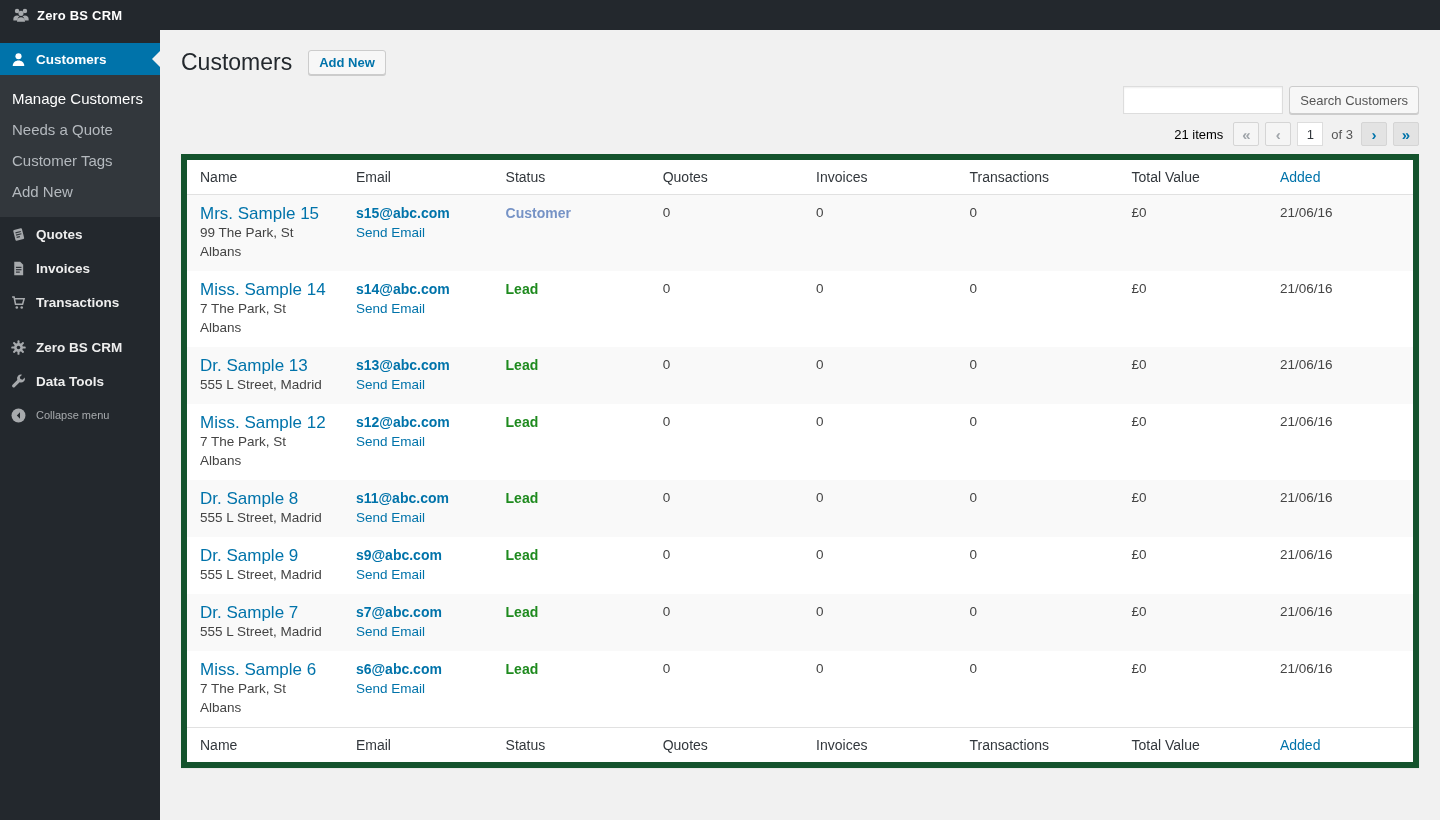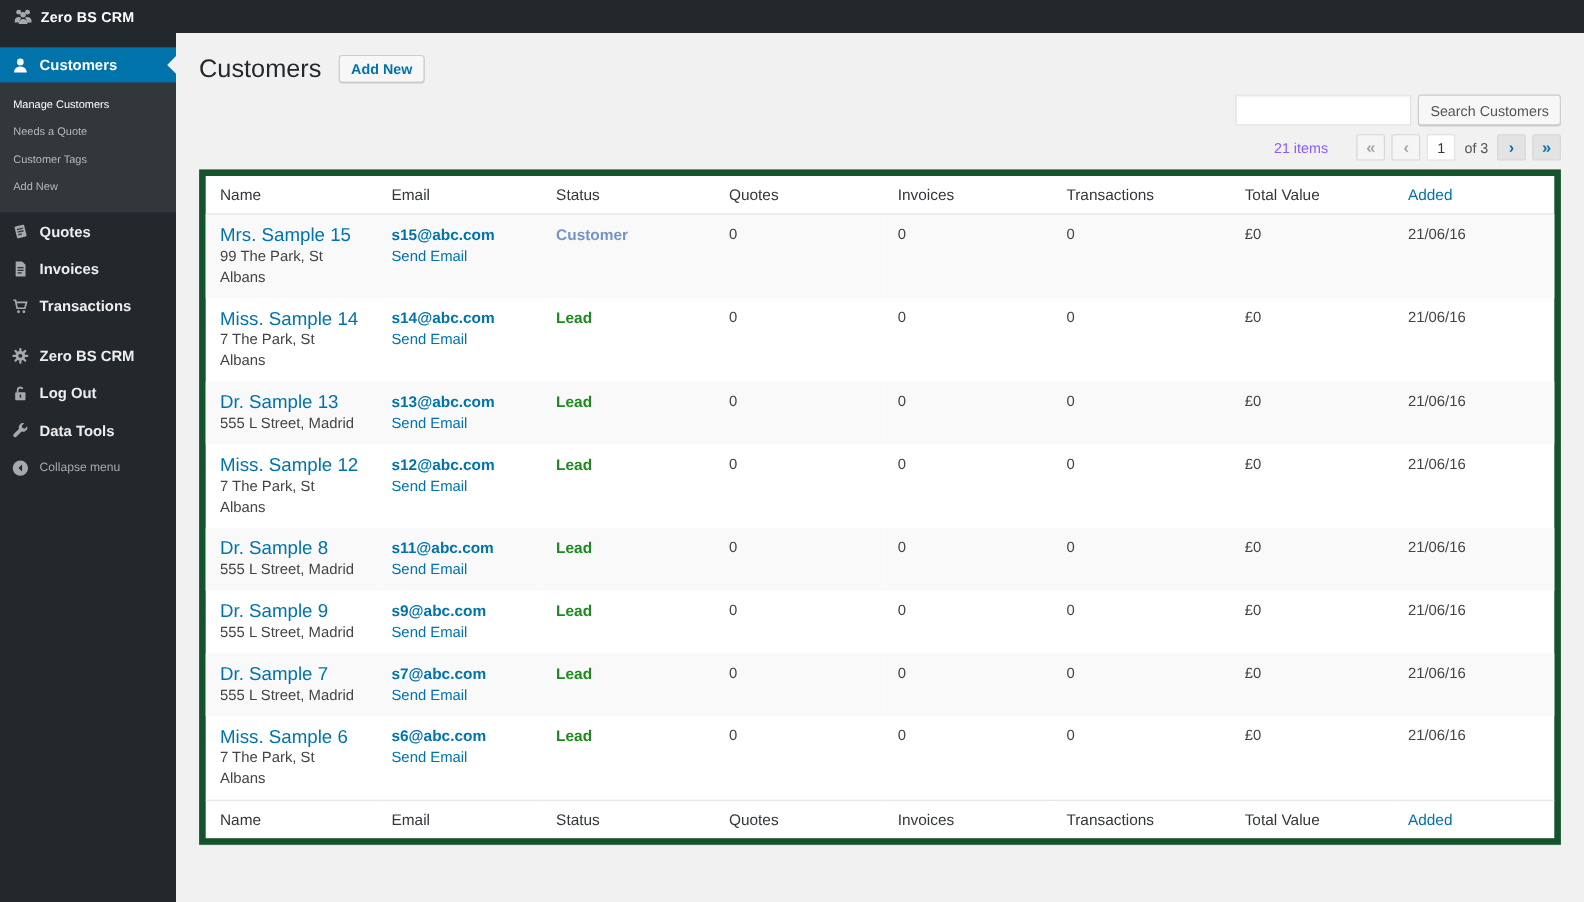--- a/index.html
+++ b/index.html
@@ -25,21 +25,21 @@
   
   .sidebar{position:fixed;top:30px;left:0;bottom:0;width:160px;background:var(--sidebar);z-index:40}
   .menu-current{position:relative;display:flex;align-items:center;height:32px;margin-top:13px;
     background:var(--accent);color:#fff}
   .menu-current::after{content:"";position:absolute;right:0;top:50%;margin-top:-8px;
     border:8px solid transparent;border-right:8px solid var(--contentbg);border-left:none}
   .menu-ic{width:36px;display:flex;justify-content:center;align-items:center;color:#a7aaad;flex:none}
   .menu-current .menu-ic{color:#fff}
   .menu-label{font-size:13.5px;font-weight:bold}
   .submenu{background:var(--submenu);padding:8px 0 10px}
-  .submenu a{display:block;padding:7px 12px;font-size:10px;color:#b4b9be}
+  .submenu a{display:block;padding:7px 12px;font-size:15px;color:#b4b9be}
   .submenu a.current-sub{color:#fff}
   .menu-item{display:flex;align-items:center;height:34px;color:#eee;cursor:pointer}
   .menu-item .menu-label{color:#eee}
   .menu-gap{height:11px}
   .menu-item.collapse .menu-label{color:#a7aaad;font-weight:normal;font-size:11px}
 
   
   .content{margin-left:160px;margin-top:30px;height:790px;background:var(--contentbg);
     padding:0 21px;position:relative}
   .page-header{padding-top:17px;display:flex;align-items:center}
@@ -48,21 +48,21 @@
     color:var(--accent);font-size:13px;font-weight:bold;padding:4px 10px;cursor:pointer;
     box-shadow:0 1px 0 #ccc;font-family:inherit}
 
   .search-row{display:flex;justify-content:flex-end;align-items:center;margin-top:9px;gap:6px}
   .search-input{width:160px;height:28px;border:1px solid #ddd;border-radius:0;background:#fff;
     padding:3px 5px;font-size:13px;box-shadow:inset 0 1px 2px rgba(0,0,0,.07);font-family:inherit}
   .search-btn{height:28px;background:#f7f7f7;border:1px solid #ccc;border-radius:3px;color:#555;
     font-size:13px;padding:0 10px;cursor:pointer;box-shadow:0 1px 0 #ccc;font-family:inherit}
 
   .pag-row{display:flex;justify-content:flex-end;align-items:center;margin-top:8px;gap:6px}
-  .pag-count{color:#8b5cf6;margin-right:20px}
+  .pag-count{color:#000000;margin-right:4px}
   .pg-btn{width:26px;height:24px;display:flex;align-items:center;justify-content:center;
     border:1px solid #d5d5d5;border-radius:2px;font-size:15px;font-weight:bold;cursor:pointer;
     user-select:none}
   .pg-btn.off{background:#f5f5f5;color:#a0a5aa;cursor:default}
   .pg-btn.on{background:#e3e3e3;color:var(--accent)}
   .pg-current{width:26px;height:24px;border:1px solid #ddd;background:#fff;text-align:center;
     font-size:13px;color:#32373c;font-family:inherit}
   .pg-of{color:#555;margin:0 2px}
 
   
@@ -164,30 +164,20 @@
           <rect x="8.8" y="1.5" width="2.4" height="17" rx="1" transform="rotate(90 10 10)"></rect>
           <rect x="8.8" y="1.5" width="2.4" height="17" rx="1" transform="rotate(135 10 10)"></rect>
           <circle cx="10" cy="10" r="5.2"></circle>
           <circle cx="10" cy="10" r="2.1" fill="#23282d"></circle>
         </g>
       </svg>
     </span>
     <span class="menu-label">Zero BS CRM</span>
   </div>
 
-  <div class="menu-item">
-    <span class="menu-ic">
-      <svg width="17" height="17" viewBox="0 0 20 20" fill="currentColor">
-        <path d="M6.2 9V6.4a3.6 3.6 0 0 1 7-1.1l-1.8.5a1.8 1.8 0 0 0-3.4.6V9z"></path>
-        <rect x="4.5" y="9" width="11" height="8.5" rx="1"></rect>
-        <rect x="9.3" y="11.5" width="1.6" height="3.3" fill="#23282d"></rect>
-      </svg>
-    </span>
-    <span class="menu-label">Log Out</span>
-  </div>
 
   <div class="menu-item">
     <span class="menu-ic">
       <svg width="17" height="17" viewBox="0 0 20 20" fill="currentColor">
         <path d="M17.4 5.2a4.6 4.6 0 0 1-6.1 5.6l-5.6 5.6a1.9 1.9 0 0 1-2.7-2.7l5.6-5.6a4.6 4.6 0 0 1 5.6-6.1L11.5 4.7l.7 2.5 2.5.7z"></path>
       </svg>
     </span>
     <span class="menu-label">Data Tools</span>
   </div>
 

